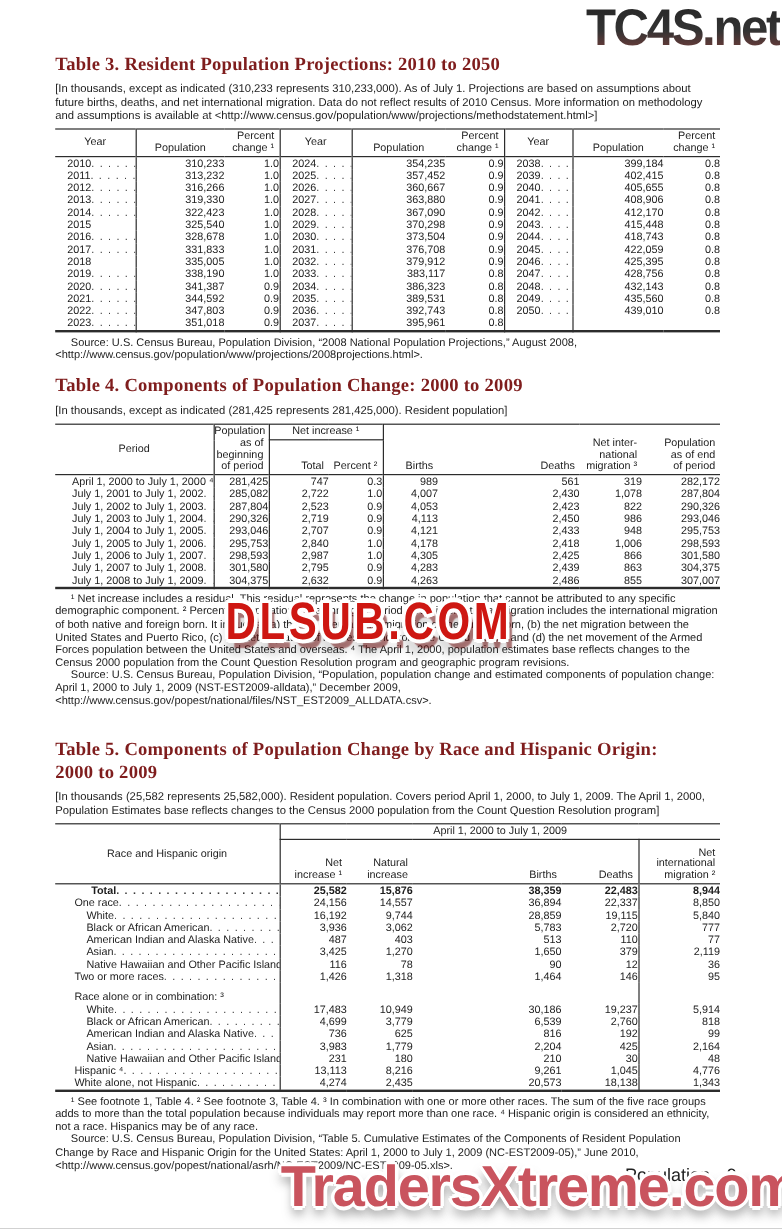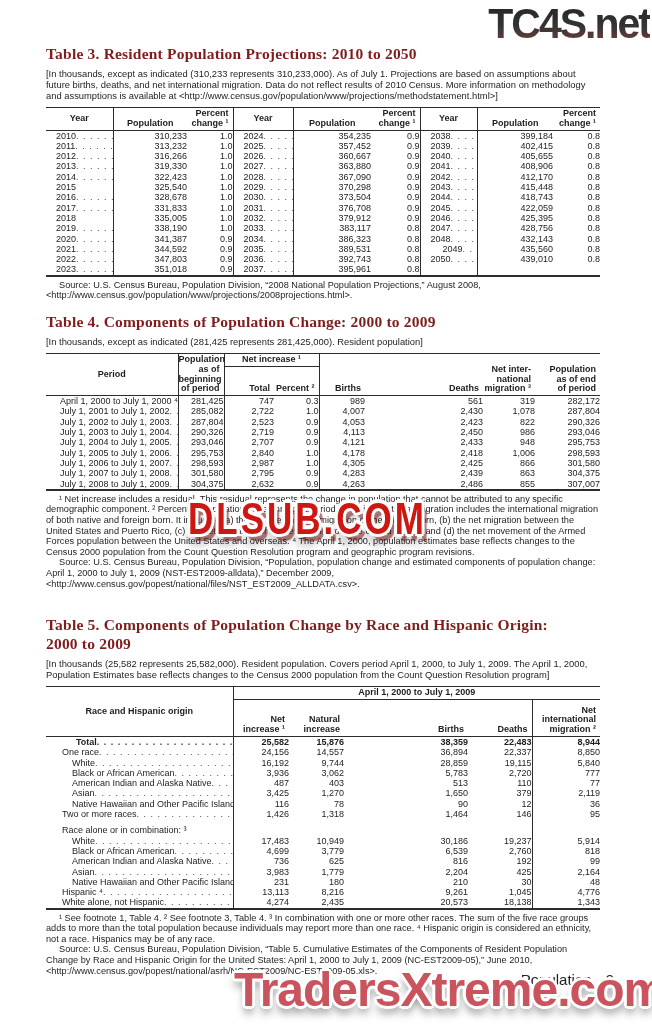--- a/index.html
+++ b/index.html
@@ -11,21 +11,21 @@
   .ttl{font-family:"Liberation Serif",serif;font-weight:bold;font-size:15.5px;
        color:#7f1d1d;margin:0 0 5px 0;line-height:19px;letter-spacing:.2px;}
   .note{font-size:9.4px;line-height:11px;margin:0 0 6px 0;}
   .fn{font-size:9.2px;line-height:10.6px;margin:0;text-indent:13px;}
 
   
   table.t{border-collapse:collapse;table-layout:fixed;width:554px;
           border-top:1.5px solid #2c2c2c;border-bottom:2px solid #2c2c2c;
           font-size:9px;margin-bottom:3px;}
   table.t thead{border-bottom:1.5px solid #2c2c2c;}
-  table.t th{font-weight:bold;font-size:9px;line-height:9.8px;padding:1px 4px 1px 0;margin-top:18px;}
+  table.t th{font-weight:normal;font-size:9px;line-height:9.8px;padding:1px 4px 1px 0;margin-top:18px;}
   table.t td{height:10.3px;line-height:10.3px;padding:0;}
   .vr{border-right:1px solid #2c2c2c;}
   .vl{border-left:1px solid #2c2c2c;}
   .bb{border-bottom:1px solid #2c2c2c;}
   .ctr{text-align:center;padding-right:0 !important;}
   .rt{text-align:right;}
   .bot{vertical-align:bottom;}
   .mid{vertical-align:middle;}
   .pre{white-space:pre-line;}
   td.num{text-align:right;padding-right:5px;}
@@ -401,21 +401,21 @@
             <td class="num vr">0.9</td>
             <td class="vr stub">
               <span class="stubflex" style="padding-left: 10px;">
                 <span class="lbl">2035</span>
                 <span class="leader"> . . . . . . . . . . . . . . . . . . . . . . . . . . . . . . . . . . . . . . . . . . . . . . . . . . . . . . . . . . . . . . . . . . . . . . . . . . . . . . . . . . . . . . . . . .</span>
               </span>
             </td>
             <td class="num">389,531</td>
             <td class="num vr">0.8</td>
             <td class="vr stub">
-              <span class="stubflex" style="padding-left: 22px;">
+              <span class="stubflex" style="padding-left: 10px;">
                 <span class="lbl">2049</span>
                 <span class="leader"> . . . . . . . . . . . . . . . . . . . . . . . . . . . . . . . . . . . . . . . . . . . . . . . . . . . . . . . . . . . . . . . . . . . . . . . . . . . . . . . . . . . . . . . . . .</span>
               </span>
             </td>
             <td class="num">435,560</td>
             <td class="num">0.8</td>
           </tr>
           <tr>
             <td class="vr stub">
               <span class="stubflex" style="padding-left: 10px;">

